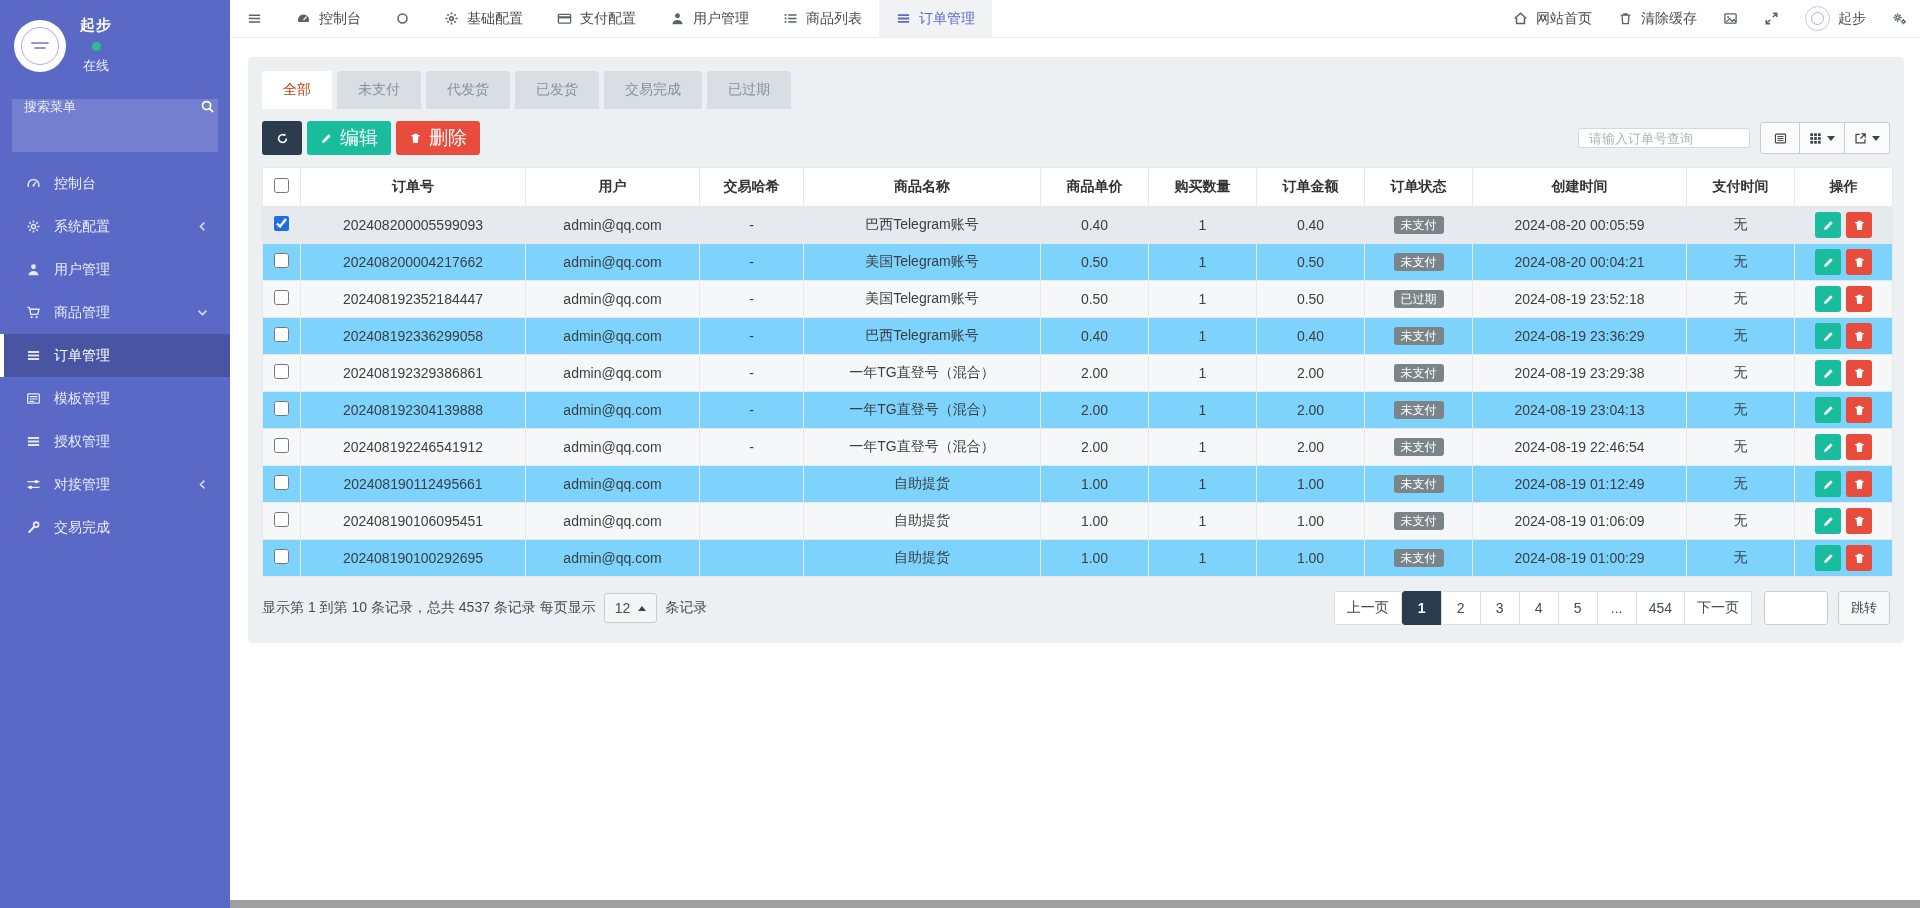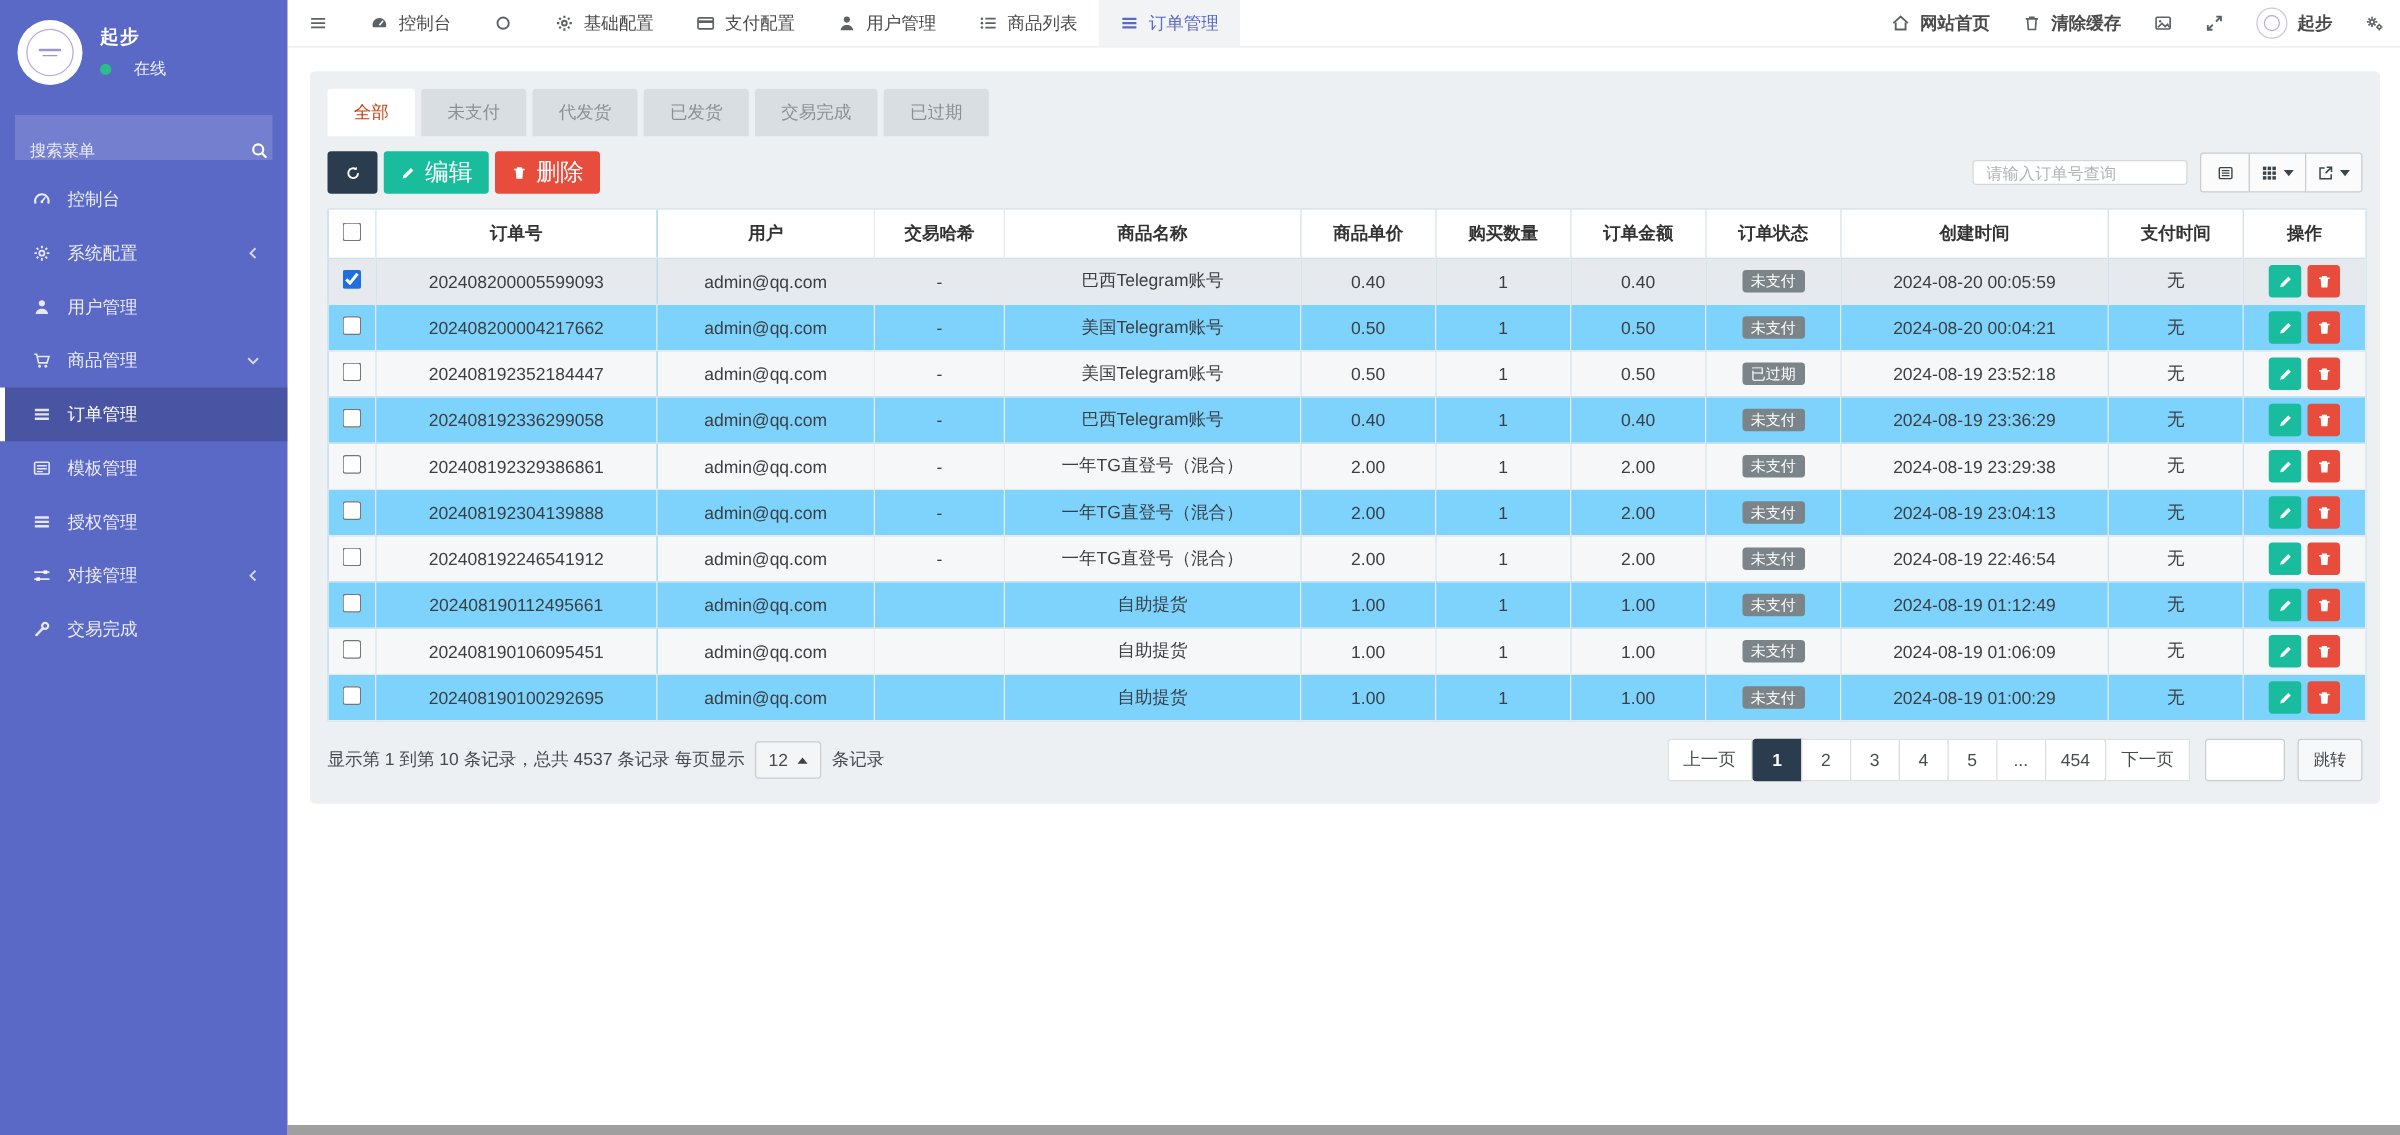--- a/index.html
+++ b/index.html
@@ -8,23 +8,23 @@
 
   
   .sidebar { position:absolute; left:0; top:0; width:230px; height:908px; background:#5a68c6; z-index:5; }
   .brand { display:flex; align-items:center; gap:14px; padding:16px 14px 10px 14px; }
   .logo { width:52px; height:52px; border-radius:50%; background:#fff; flex:0 0 auto; display:flex; align-items:center; justify-content:center; }
   .logo-inner { width:38px; height:38px; border-radius:50%; border:1.5px solid #b9a9dc; display:flex; flex-direction:column; align-items:center; justify-content:center; gap:3px; }
   .logo-inner i { display:block; width:18px; height:2px; background:#a193cf; border-radius:1px; }
   .logo-inner i+i { width:12px; height:1.5px; }
   .brand-text { color:#fff; }
   .brand-title { font-size:15px; font-weight:bold; letter-spacing:1px; }
-  .brand-status { display:flex; align-items:center; gap:18px; margin-top:7px; font-size:13px; color:#eef0ff; }
+  .brand-status { display:flex; align-items:center; gap:6px; margin-top:7px; font-size:13px; color:#eef0ff;flex-direction:column; }
   .status-dot { width:9px; height:9px; border-radius:50%; background:#2abf8a; }
-  .side-search { margin:14px 12px 10px 12px; height:36px; background:rgba(255,255,255,0.16); border-radius:0; display:flex; align-items:flex-end; padding:0 12px; }
+  .side-search { margin:14px 12px 10px 12px; height:53px; background:rgba(255,255,255,0.16); border-radius:0; display:flex; align-items:flex-start; padding:0 12px; }
   .side-search input { flex:1; background:transparent; border:none; outline:none; color:#fff; font-size:13px; font-family:inherit; }
   .side-search input::placeholder { color:rgba(255,255,255,0.85); }
   .side-search .ic { color:#fff; }
   .menu { margin-top:10px; }
   .menu-item { height:43px; display:flex; align-items:center; gap:13px; padding:0 20px 0 26px; color:rgba(255,255,255,0.88); font-size:14px; cursor:pointer; position:relative; }
   .menu-item .ic { color:rgba(255,255,255,0.85); }
   .menu-item .arrow { margin-left:auto; color:rgba(255,255,255,0.75); }
   .menu-item.active { background:rgba(0,0,0,0.18); color:#fff; }
   .menu-item.active::before { content:""; position:absolute; left:0; top:0; bottom:0; width:4px; background:#fff; }
 
@@ -33,21 +33,21 @@
   .ic svg { width:100%; height:100%; display:block; }
 
   
   .main { position:absolute; left:230px; top:0; right:0; bottom:0; background:#fff; }
   .navbar { height:38px; background:#fff; border-bottom:1px solid #ececec; display:flex; align-items:stretch; font-size:14px; color:#4a4a4a; }
   .nav-item { display:flex; align-items:center; gap:8px; padding:0 17px; cursor:pointer; white-space:nowrap; }
   .nav-item .ic { color:#5d6166; }
   .nav-item.active { background:#f2f3f5; color:#5a68c6; }
   .nav-item.active .ic { color:#5a68c6; }
   .nav-right { margin-left:auto; display:flex; align-items:stretch; }
-  .nav-right .nav-item { padding:0 13px;font-weight:bold; }
+  .nav-right .nav-item { padding:0 13px; }
   .avatar { width:25px; height:25px; border-radius:50%; border:1px solid #cfc3e8; background:#fff; display:flex; align-items:center; justify-content:center; }
   .avatar i { width:13px; height:13px; border-radius:50%; border:1px solid #b9a9dc; display:block; }
 
   
   .content { padding:19px 16px 0 18px; }
   .panel { background:#edf0f3; border-radius:4px; padding:14px 14px 18px 14px; }
   .tabs { display:flex; gap:5px; }
   .tab { padding:10px 21px; font-size:14px; color:#8a9095; background:#d9dee3; border-radius:3px 3px 0 0; cursor:pointer; }
   .tab.active { background:#fff; color:#c2410c; }
 

